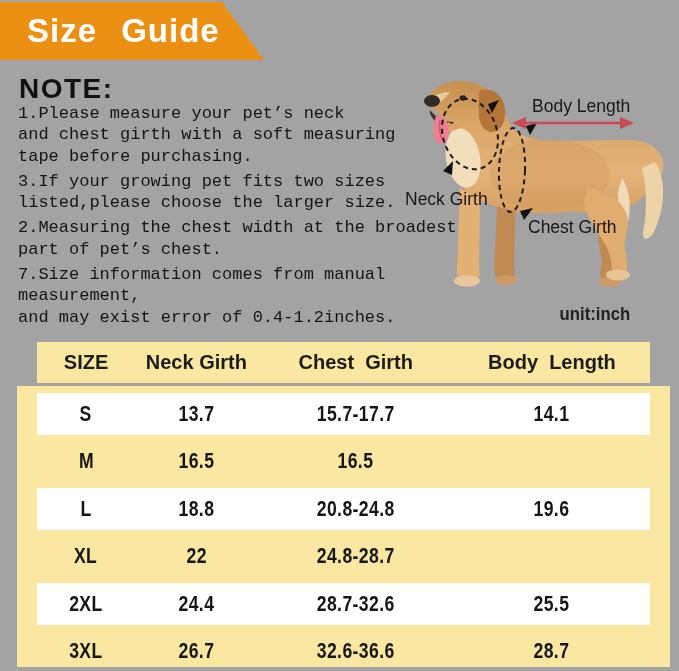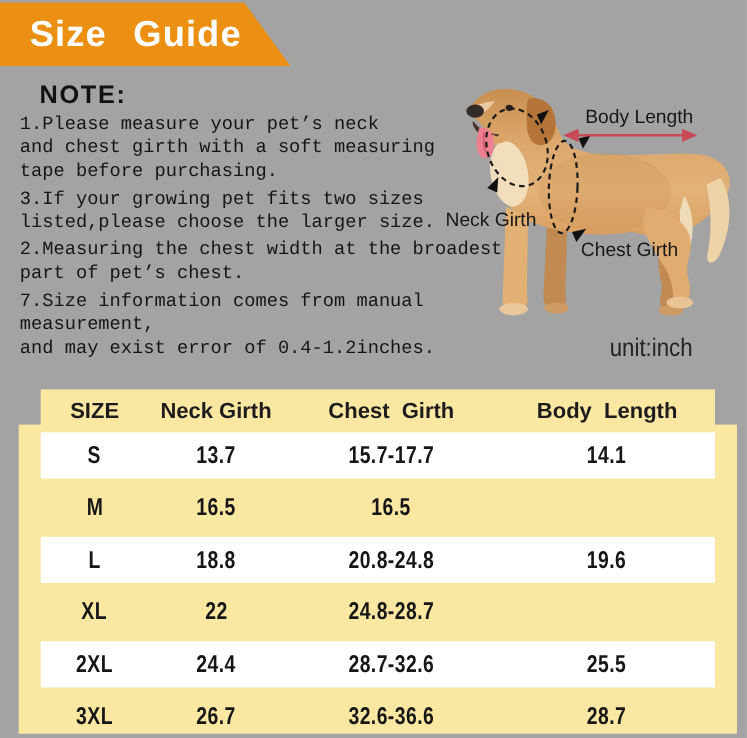--- a/index.html
+++ b/index.html
@@ -13,46 +13,46 @@
     position:absolute;left:0;top:2px;width:264px;height:58px;
     background:#EC9013;
     clip-path:polygon(0 0,84% 0,100% 100%,0 100%);
     display:flex;align-items:center;padding-left:27px;
   }
   .banner-title{
     color:#ffffff;font-size:33px;font-weight:700;word-spacing:14px;letter-spacing:1px;
   }
   
   .note-heading{
-    position:absolute;left:36px;top:73px;font-size:23px;font-weight:800;
+    position:absolute;left:19px;top:73px;font-size:28px;font-weight:800;
     letter-spacing:1.5px;color:#111111;
   }
   .note-list{position:absolute;left:18px;top:103px;width:440px;font-family:Liberation Mono, monospace;}
   .note-item{
     white-space:pre-line;font-size:17px;line-height:21.3px;color:#151515;
     margin:0 0 4px 0;
   }
   
   .dog-figure{position:absolute;left:360px;top:70px;width:319px;height:240px;}
   .dog-figure svg{position:absolute;left:0;top:0;}
   .fig-label{
     position:absolute;font-size:17.5px;color:#181818;white-space:nowrap;
   }
   .body-length-label{left:172px;top:26px;}
   .neck-girth-label{left:45px;top:119px;}
   .chest-girth-label{left:168px;top:147px;}
   
   .unit-label{
     position:absolute;left:500px;top:303px;width:130px;text-align:right;
-    font-size:23px;font-weight:400;color:#222222;
+    font-size:19px;font-weight:700;color:#222222;
   }
   
   .tbl-header{
     position:absolute;left:37px;top:342px;width:613px;height:41px;
-    background:#F9E7A2;display:flex;align-items:center;margin-top:12px;
+    background:#F9E7A2;display:flex;align-items:center;
   }
   .tbl-header .hcell{
     text-align:center;font-size:20px;font-weight:700;color:#1c1c1c;white-space:pre;
   }
   .col1{width:16%;} .col2{width:20%;} .col3{width:32%;} .col4{width:32%;}
   .tbl-body{
     position:absolute;left:17px;top:386px;width:653px;height:281px;
     background:#F9E7A2;overflow:hidden;padding-top:4px;
   }
   .trow{position:relative;height:47.5px;}

